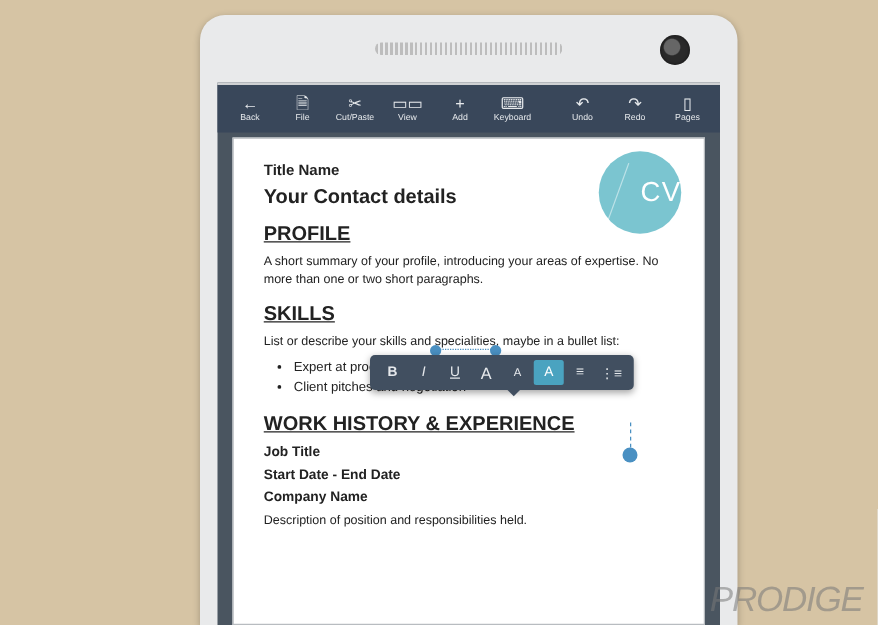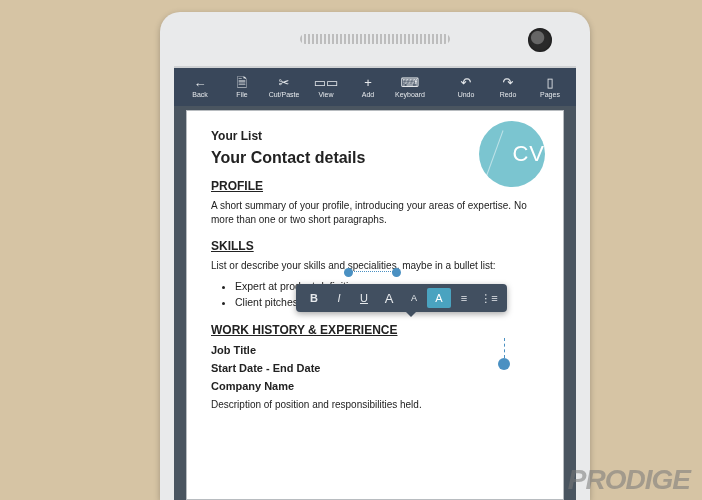--- a/index.html
+++ b/index.html
@@ -109,21 +109,21 @@
     left: 15px;
     top: 8px;
     width: 1px;
     height: 50px;
     background: rgba(255,255,255,0.5);
     transform: rotate(20deg);
   }
   .doc h1 { font-size: 12px; font-weight: bold; margin-bottom: 6px; }
   .doc h2 { font-size: 16px; font-weight: bold; margin-bottom: 12px; }
   .doc .sect {
-    font-size: 12px;
+    font-size: 16px;
     font-weight: bold;
     text-decoration: underline;
     margin-top: 12px;
     margin-bottom: 6px;
   }
   .doc p { font-size: 10px; margin-bottom: 6px; line-height: 1.4; }
   .doc ul { margin: 6px 0 8px 24px; }
   .doc li { font-size: 10.5px; line-height: 1.5; }
   .doc .strong { font-weight: bold; font-size: 11px; margin-bottom: 3px; }
   .sel {
@@ -170,21 +170,21 @@
     width: 0; height: 0;
     border-left: 5px solid transparent;
     border-right: 5px solid transparent;
     border-top: 5px solid #414f60;
   }
   .watermark {
     position: absolute;
     right: 12px;
     bottom: 8px;
     font-family: Arial, sans-serif;
-    font-weight: 700;
+    font-weight: 400;
     font-style: italic;
     color: rgba(120,120,120,0.55);
     font-size: 28px;
     letter-spacing: -1px;
     line-height: 0.9;
     text-align: center;
   }
   .watermark .sub {
     font-size: 16px;
     display: block;
@@ -253,21 +253,21 @@
       <div class="tb-item">
         <span class="ico">▯</span>
         <span class="lbl">Pages</span>
       </div>
     </div>
 
     <div class="page-wrap doc">
       <div class="cv-badge">
         <span>CV</span>
       </div>
-      <h1>Your List</h1>
+      <h1>Title Name</h1>
       <h2>Your Contact details</h2>
 
       <div class="sect">PROFILE</div>
       <p>A short summary of your profile, introducing your areas of expertise. No more than one or two short paragraphs.</p>
 
       <div class="sect">SKILLS</div>
       <p>
         <span>List or describe your skills and </span><span class="sel"><span>specialities</span><span class="sel-handle l"></span><span class="sel-handle r"></span></span><span>, maybe in a bullet list:</span>
       </p>
       <ul>

